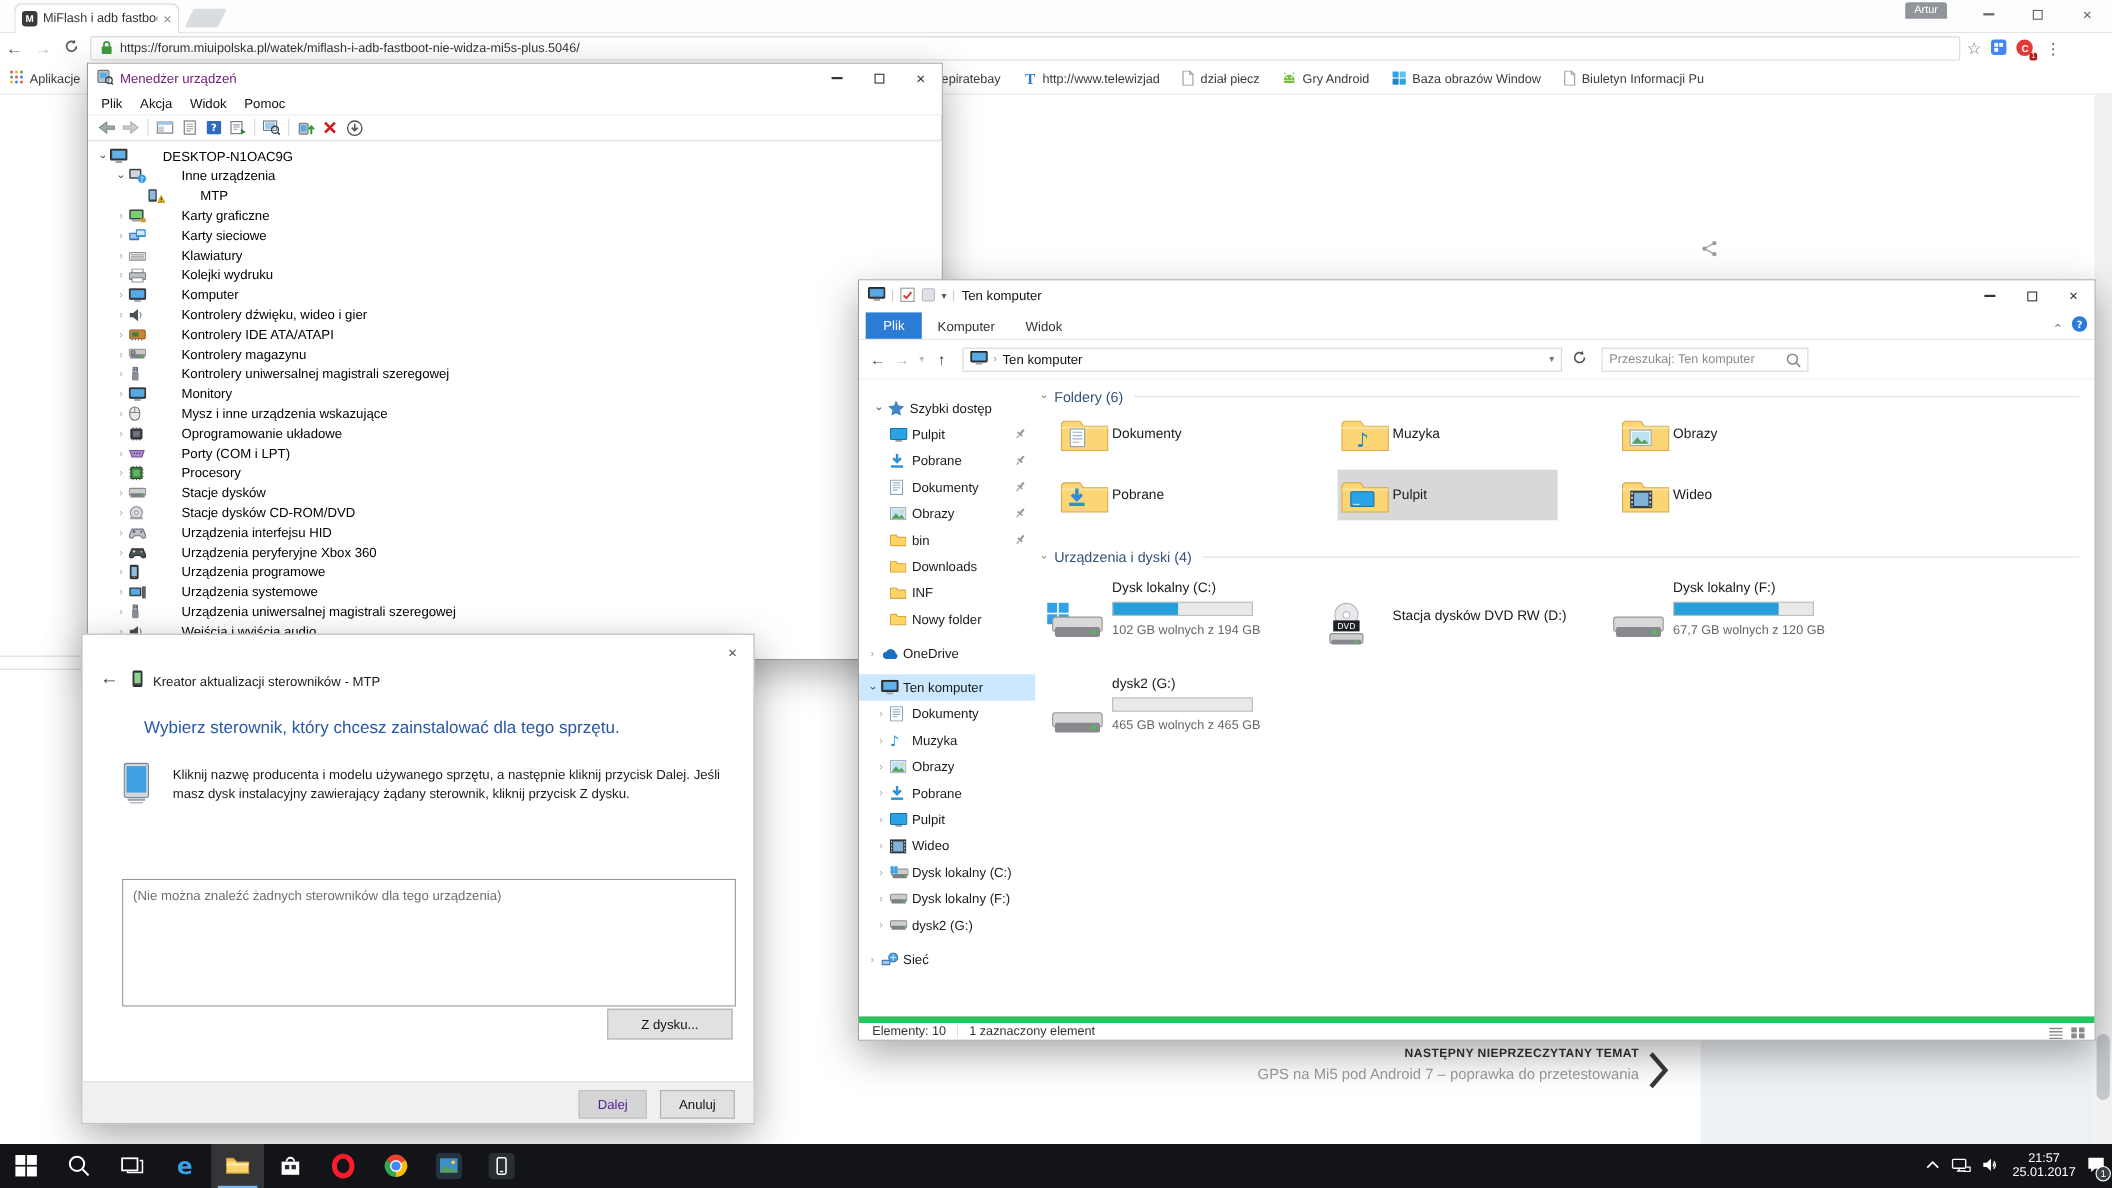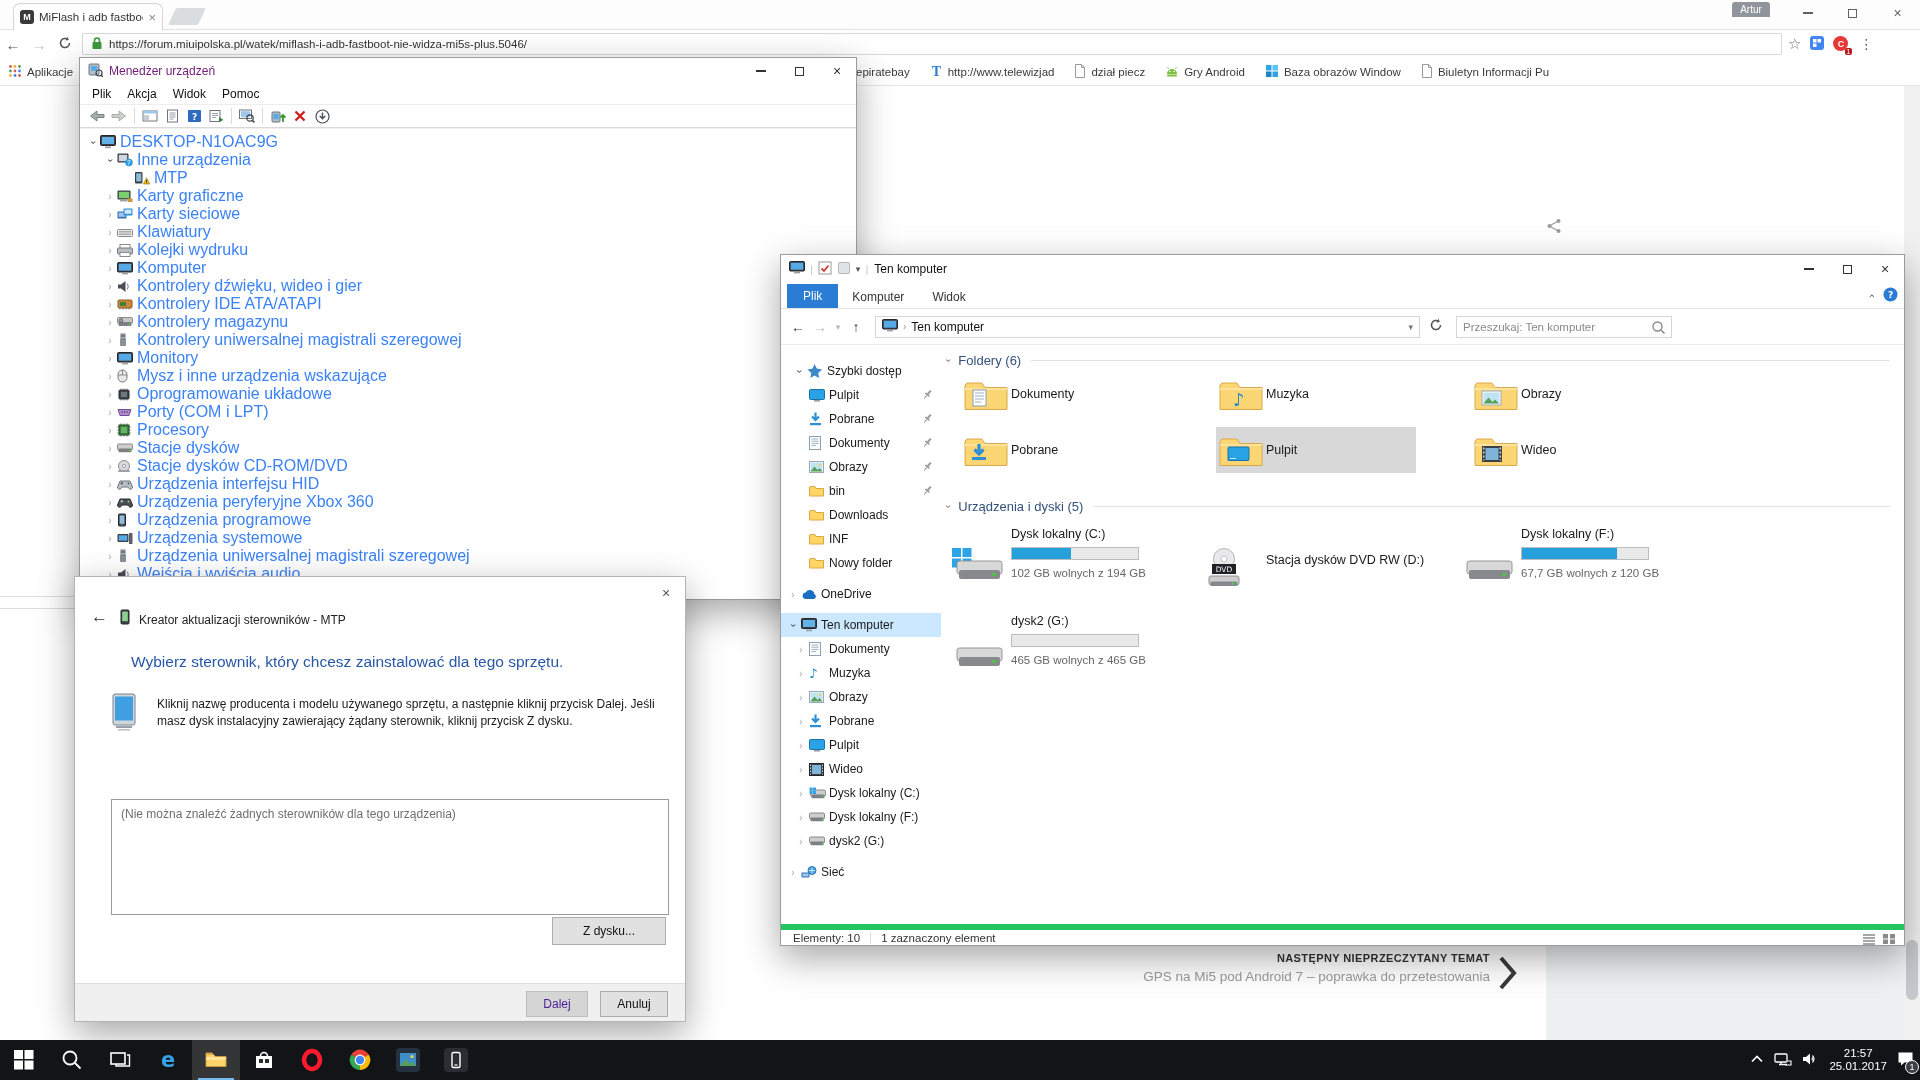--- a/index.html
+++ b/index.html
@@ -65,21 +65,21 @@
   .dm{left:79px;top:57px;width:778px;height:543px;z-index:2;}
   .dm-menu{position:absolute;left:0;top:26px;width:100%;height:20px;display:flex;align-items:center;padding-left:4px;background:#fff;}
   .dm-menu span{padding:0 8px;font-size:12px;color:#111;}
   .dm-toolbar{position:absolute;left:0;top:46px;width:100%;height:24px;display:flex;align-items:center;border-bottom:1px solid #d9d9d9;border-top:1px solid #ededed;padding-left:6px;}
   .dtb{width:22px;height:20px;display:flex;align-items:center;justify-content:center;}
   .dtb-sep{width:1px;height:16px;background:#d9d9d9;margin:0 4px;}
   .dm-tree{position:absolute;left:0;top:70px;right:0;bottom:0;background:#fff;overflow:hidden;padding-top:4px;border-top:1px solid #f0f0f0;}
   .tree-row{height:18px;display:flex;align-items:center;gap:0;}
   .tree-row .chev{width:14px;text-align:center;flex:none;}
   .tree-row .ticon{width:20px;display:flex;align-items:center;flex:none;}
-  .tree-row .tlabel{font-size:16px;color:#3b82f6;white-space:nowrap;}
+  .tree-row .tlabel{font-size:12px;color:#000000;white-space:nowrap;margin-left:28px;}
   .chev{font-size:10px;color:#a6a6a6;display:inline-block;}
   .chev.open{transform:rotate(90deg);color:#404040;}
   .chev.none{visibility:hidden;}
 
   
   .wizard{left:74px;top:576px;width:612px;height:446px;z-index:4;border:1px solid #b4b4b4;}
   .wiz-close{position:absolute;right:8px;top:6px;width:22px;height:20px;display:flex;align-items:center;justify-content:center;color:#555;font-size:14px;}
   .wiz-back{position:absolute;left:16px;top:30px;font-size:17px;color:#333;}
   .wiz-ico{position:absolute;left:44px;top:32px;}
   .wiz-title{position:absolute;left:64px;top:36px;font-size:12px;color:#222;}
@@ -100,21 +100,21 @@
   .ex-tab{padding:4px 14px;font-size:12px;color:#333;}
   .ex-tab.file{background:#2b7cd4;color:#fff;padding:5px 16px;}
   .rib-right{position:absolute;right:6px;top:4px;display:flex;align-items:center;gap:10px;}
   .rib-chev{color:#555;font-size:11px;transform:rotate(-90deg);}
   .ex-addr{position:absolute;left:0;top:54px;width:100%;height:36px;display:flex;align-items:center;background:#fff;border-bottom:1px solid #ececec;}
   .ex-nav{width:22px;text-align:center;font-size:14px;color:#3b3b3b;}
   .ex-nav.dis{color:#b8b8b8;}
   .addr-field{margin-left:8px;width:545px;height:22px;border:1px solid #d6d6d6;display:flex;align-items:center;padding:0 6px;gap:5px;background:#fff;}
   .addr-field .a-text{font-size:12px;color:#111;}
   .addr-field .a-dd{margin-left:auto;}
-  .search-field{margin-left:12px;width:216px;height:22px;border:1px solid #d6d6d6;display:flex;align-items:center;background:#fff;position:relative;}
+  .search-field{margin-left:12px;width:188px;height:22px;border:1px solid #d6d6d6;display:flex;align-items:center;background:#fff;position:relative;}
   .search-field input{border:none;outline:none;width:170px;font-size:11.5px;padding:0 6px;font-family:inherit;color:#555;}
   .search-field input::placeholder{color:#8a8a8a;}
   .search-mag{position:absolute;right:5px;top:3px;}
   .ex-body{position:absolute;left:0;top:90px;right:0;bottom:21px;background:#fff;}
   .ex-side{position:absolute;left:0;top:14px;width:160px;}
   .side-row{position:relative;height:24px;display:flex;align-items:center;font-size:12px;color:#1a1a1a;}
   .side-row.sel{background:#cce8ff;}
   .side-row .chev{width:16px;text-align:center;flex:none;}
   .side-row .sicon{width:20px;display:flex;align-items:center;flex:none;}
   .side-row .pin{position:absolute;right:8px;top:6px;}
@@ -1084,21 +1084,21 @@
                 <rect x="11.5" y="14" width="13" height="12" fill="#7fb3d8"></rect>
                 <path d="M9.7 13.5v13M26.3 13.5v13" stroke="#c9ced4" stroke-width="1.6" stroke-dasharray="2 2"></path>
               </svg>
             </span>
             <span class="f-name">Wideo</span>
           </div>
         </div>
 
       <div class="grp-head" style="left:166px;top:154px;width:943px;">
         <span class="gchev">›</span>
-          <span>Urządzenia i dyski (5)</span>
+          <span>Urządzenia i dyski (4)</span>
           <span class="gline"></span>
       </div>
       <div id="ex-drives">
           <div class="drive-tile" style="left: 168px; top: 178px;">
             <span class="d-ic"><svg width="52" height="34" viewBox="0 0 52 34" xmlns="http://www.w3.org/2000/svg">
                 <rect x="1" y="1" width="9" height="9" fill="#2ea3e8"></rect>
                 <rect x="11.5" y="1" width="9" height="9" fill="#2ea3e8"></rect>
                 <rect x="1" y="11.5" width="9" height="9" fill="#2ea3e8"></rect>
                 <rect x="11.5" y="11.5" width="9" height="9" fill="#2ea3e8"></rect>
                 <rect x="6" y="14" width="45" height="13" rx="2.5" fill="#d8d8d8" stroke="#969696"></rect>

